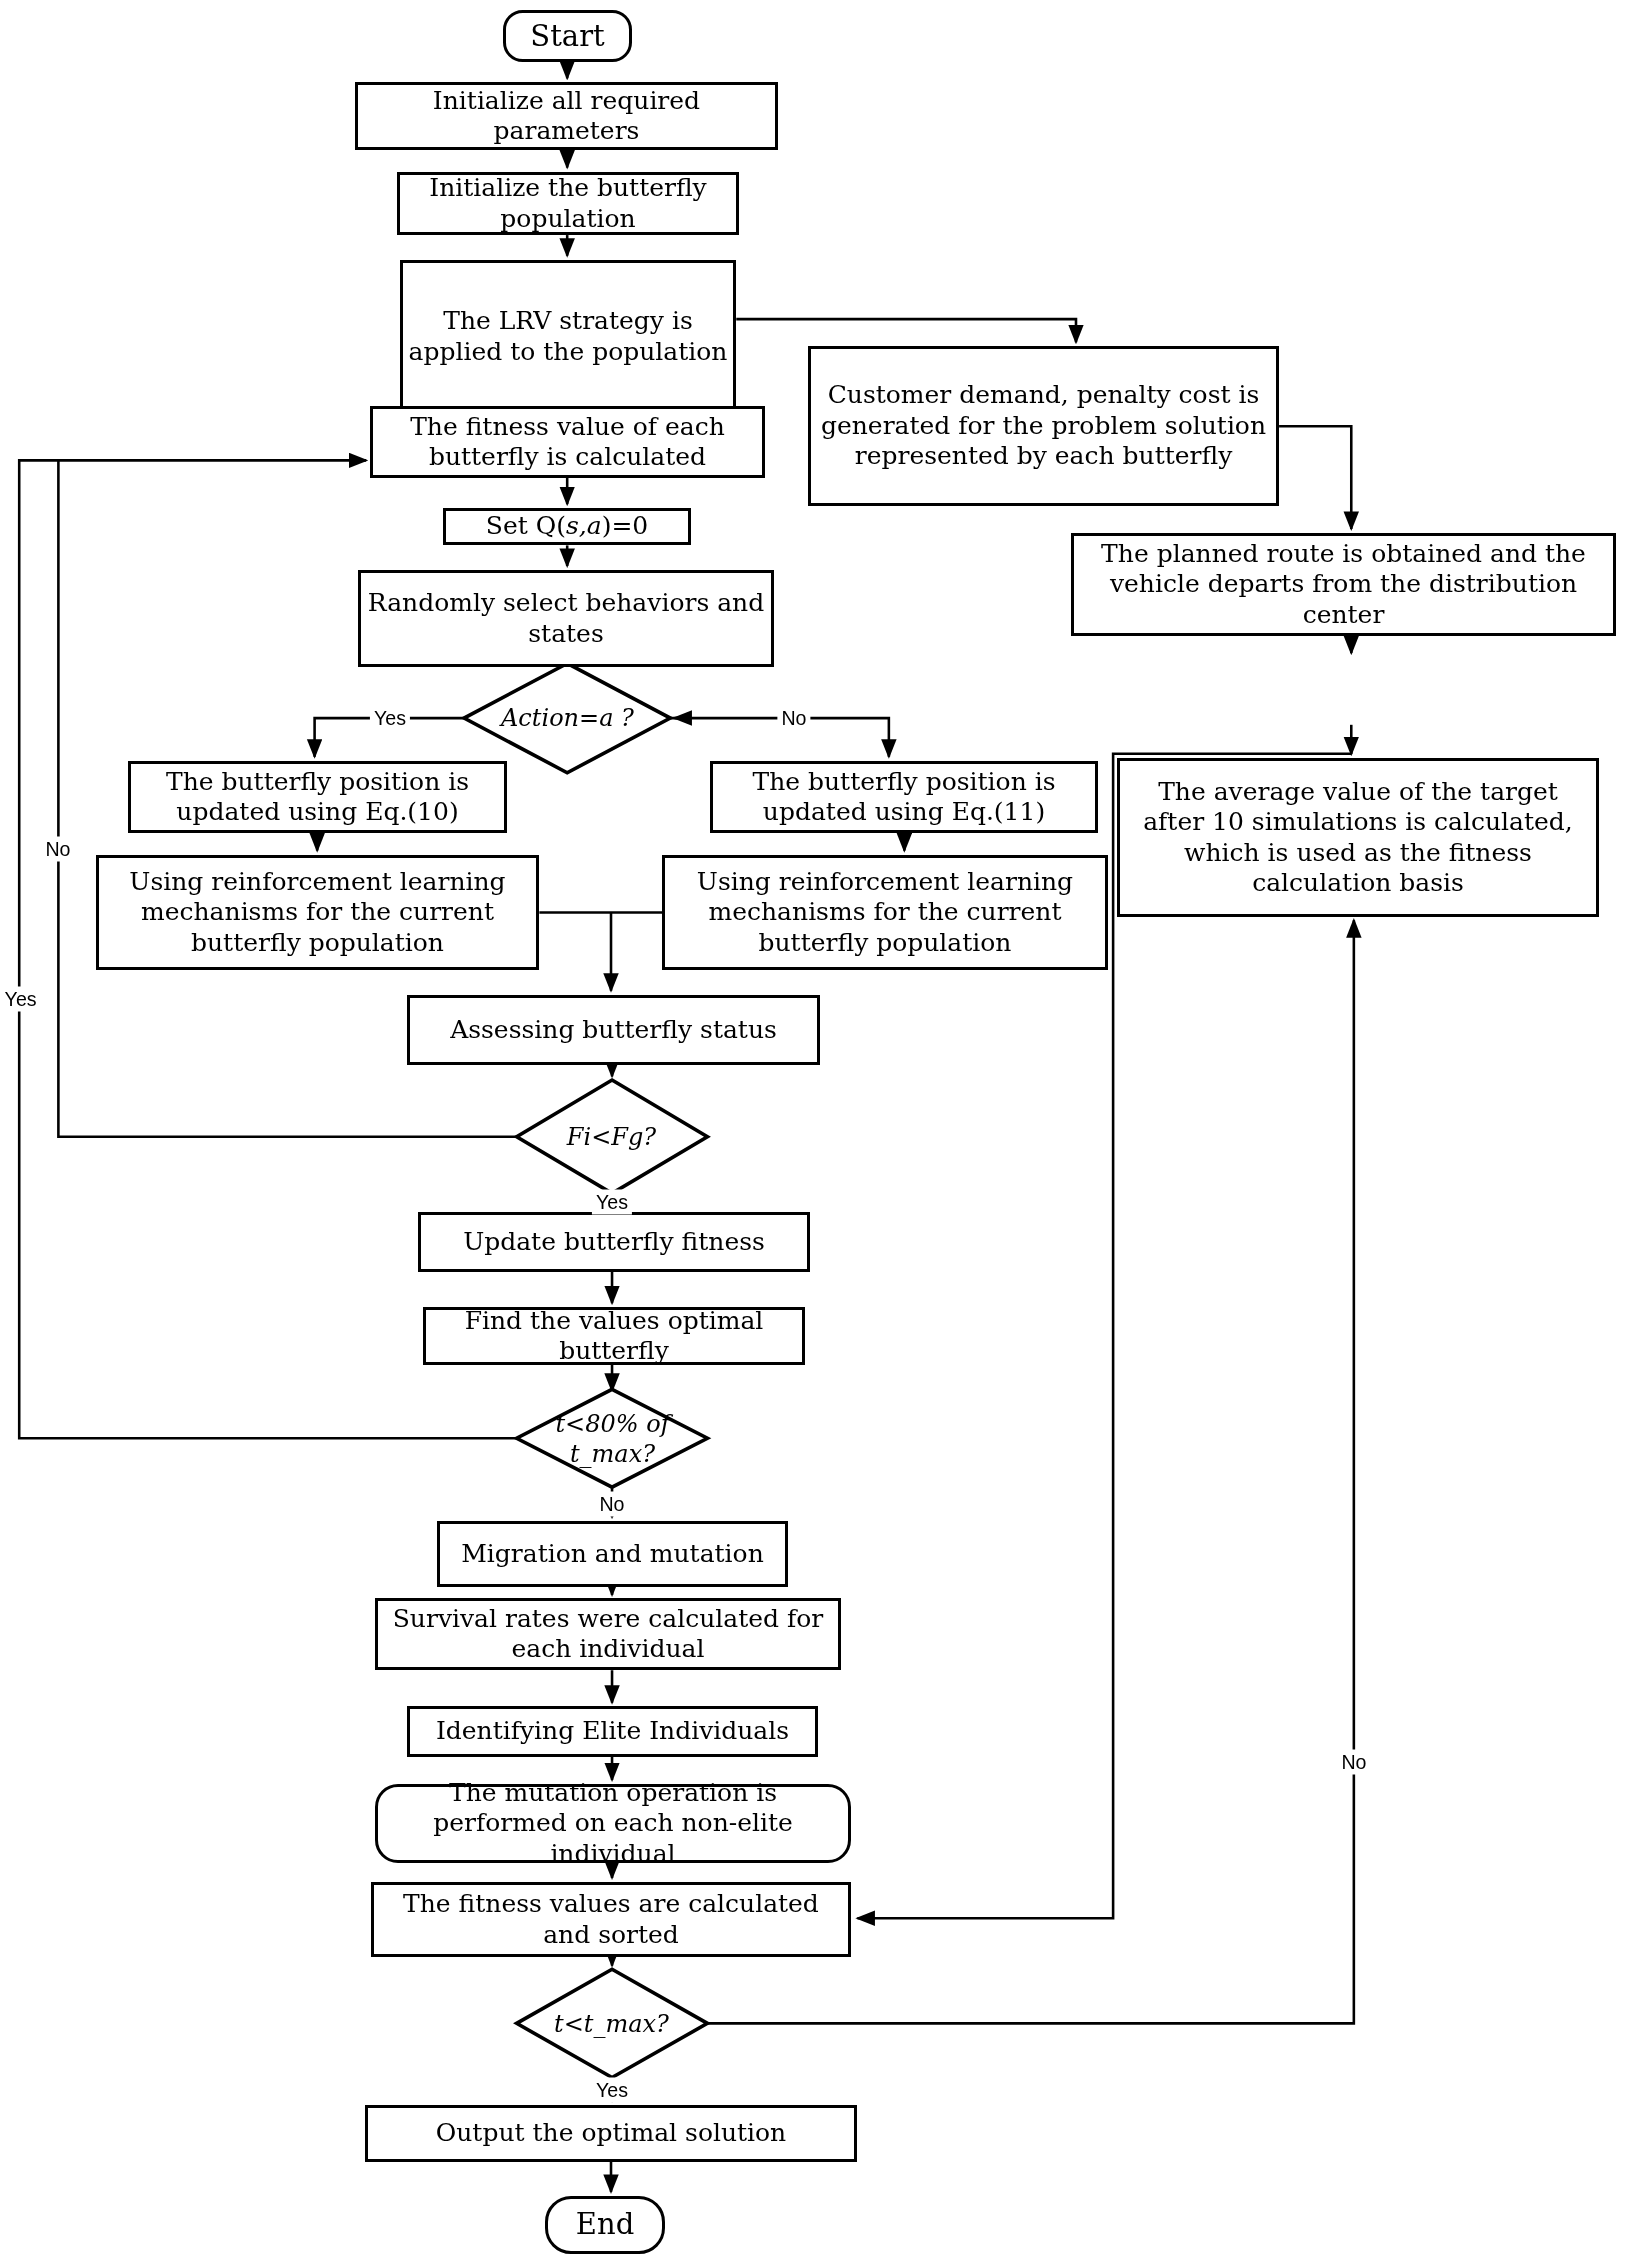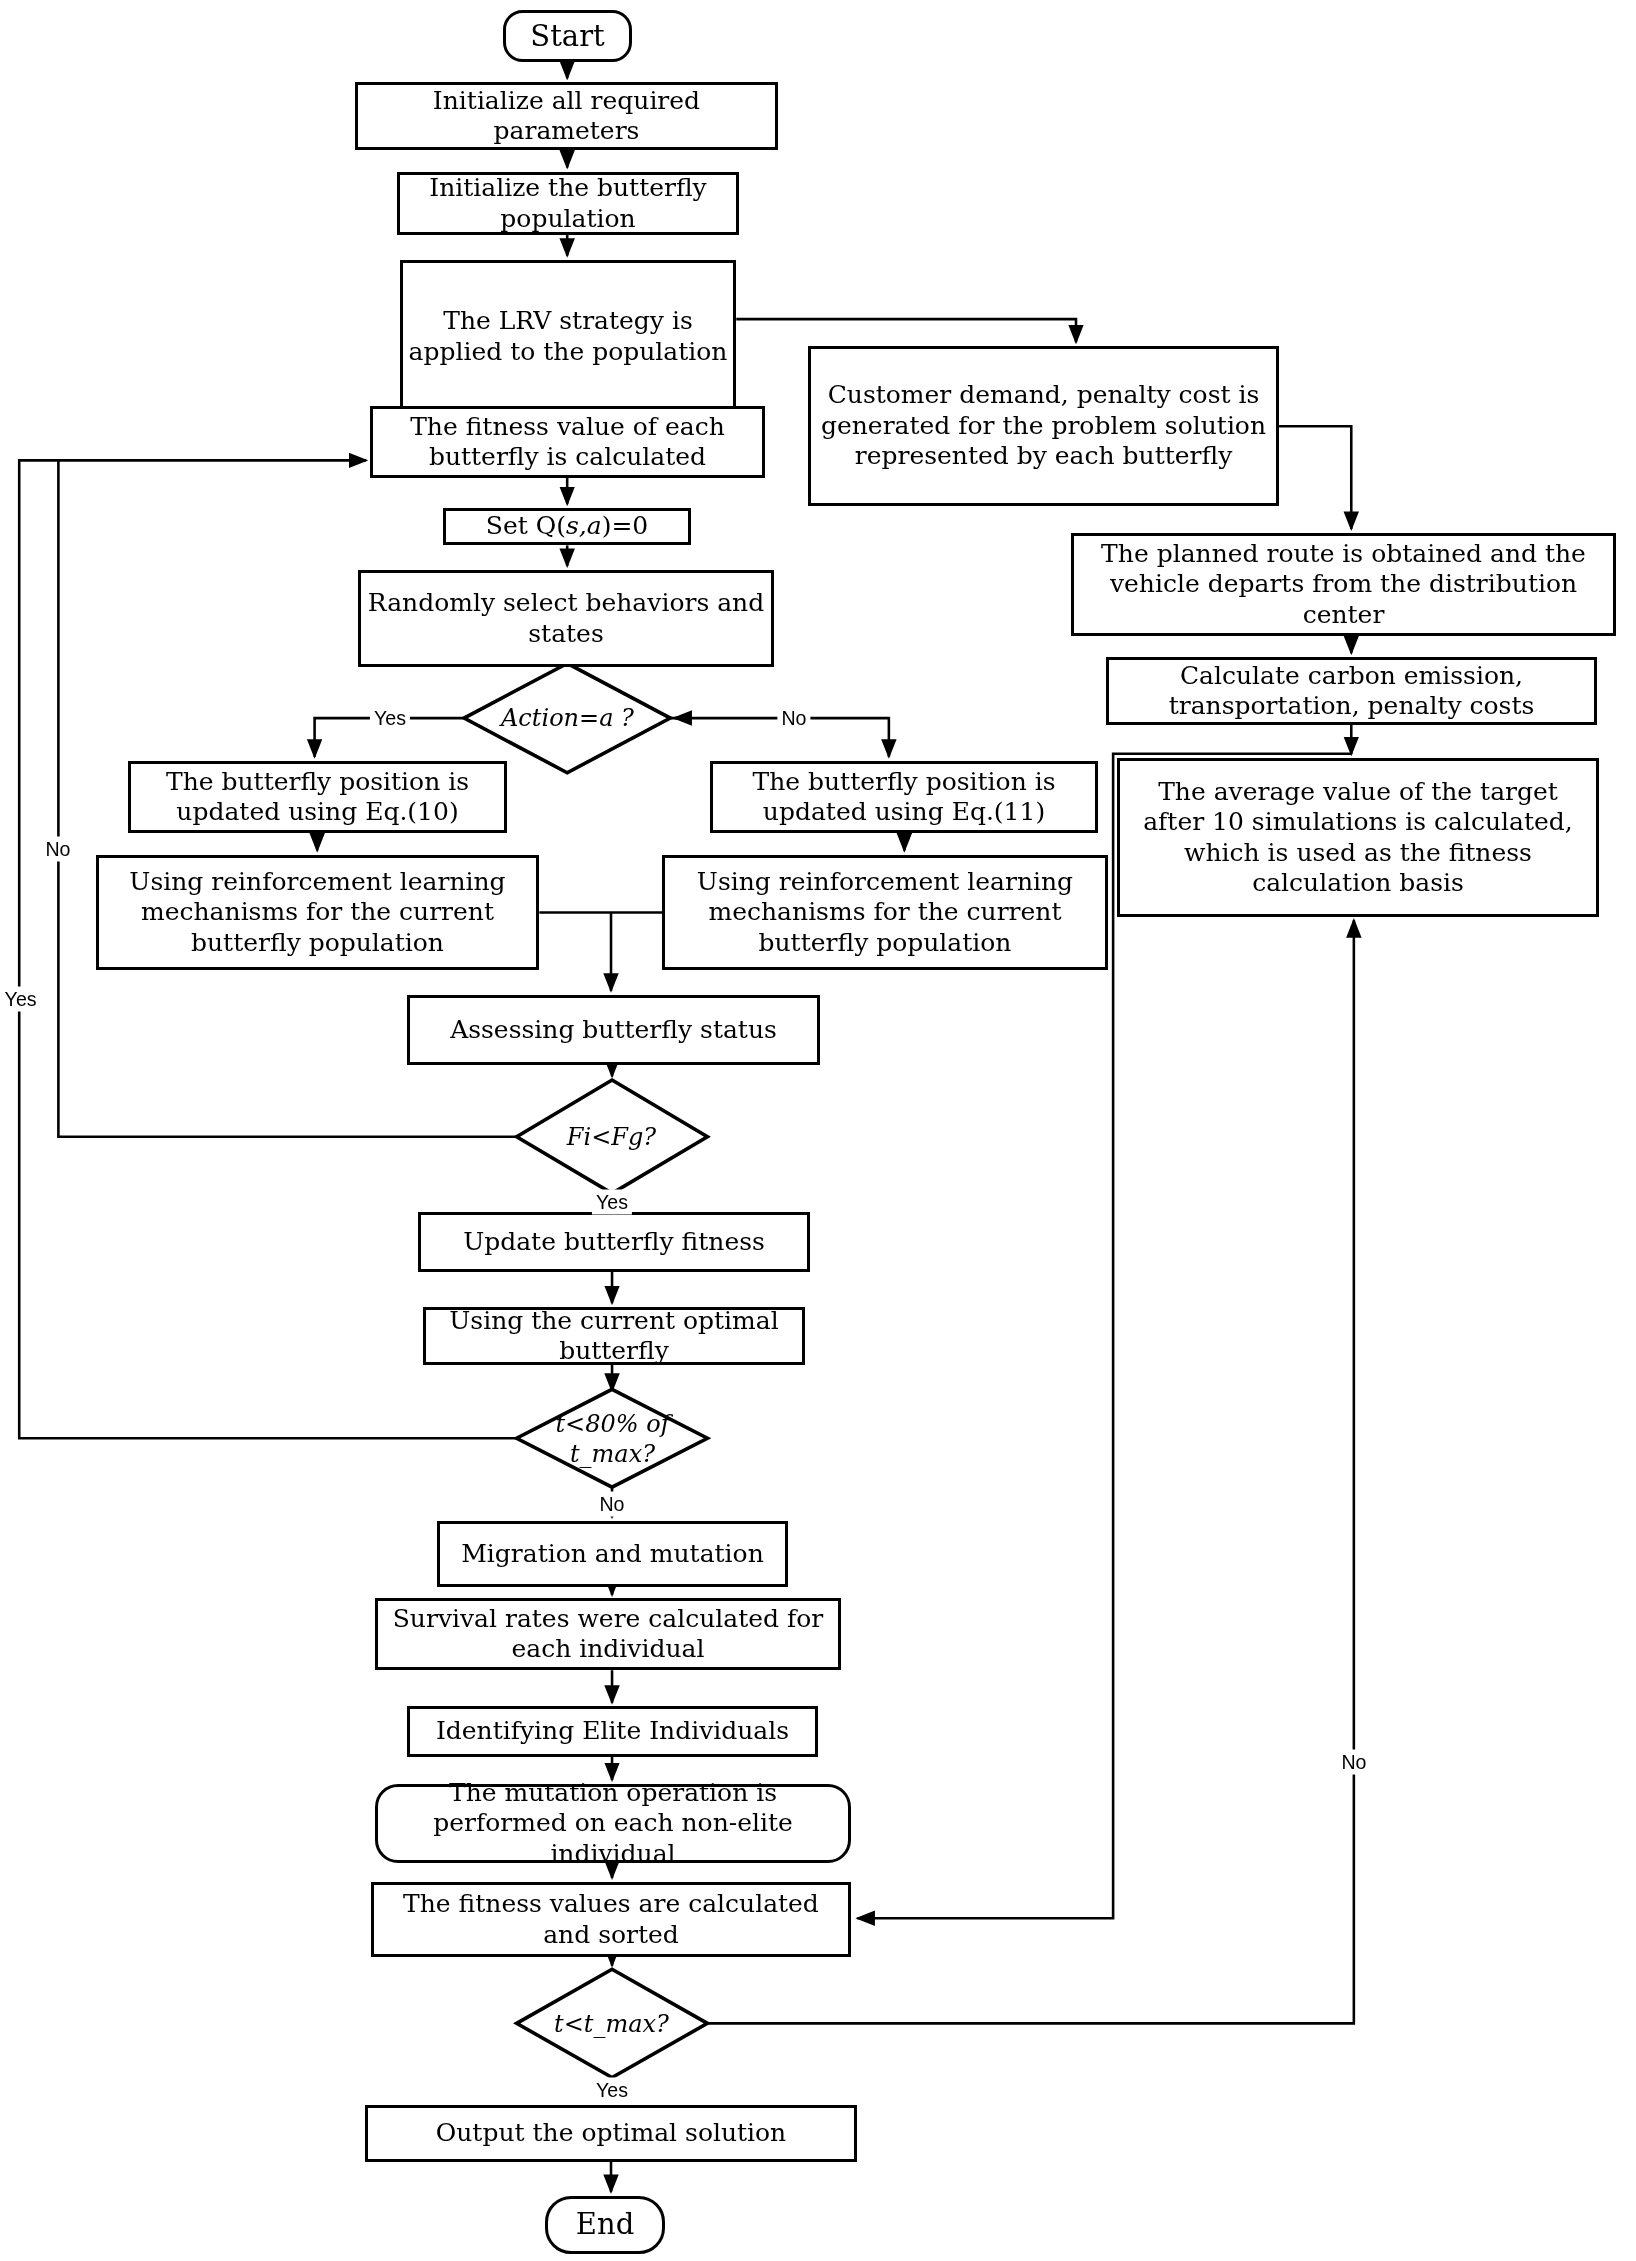--- a/index.html
+++ b/index.html
@@ -119,21 +119,21 @@
 
   <div class="node" style="left:407px;top:995px;width:413px;height:70px;">
       <span>Assessing butterfly status</span>
     </div>
 
   <div class="node" style="left:418px;top:1212px;width:392px;height:60px;">
       <span>Update butterfly fitness</span>
     </div>
 
   <div class="node" style="left:423px;top:1307px;width:382px;height:58px;">
-      <span>Using the current optimal butterfly</span>
+      <span>Find the values optimal butterfly</span>
     </div>
 
   <div class="node" style="left:437px;top:1521px;width:351px;height:66px;">
       <span>Migration and mutation</span>
     </div>
 
   <div class="node" style="left:375px;top:1598px;width:466px;height:72px;">
       <span>Survival rates were calculated for each individual</span>
     </div>
 
@@ -158,23 +158,20 @@
     </div>
 
   <div class="node" style="left:808px;top:346px;width:471px;height:160px;">
       <span>Customer demand, penalty cost is generated for the problem solution represented by each butterfly</span>
     </div>
 
   <div class="node" style="left:1071px;top:533px;width:545px;height:103px;">
       <span>The planned route is obtained and the vehicle departs from the distribution center</span>
     </div>
 
-  <div class="node" style="left:1106px;top:657px;width:491px;height:68px;">
-      <span>Calculate carbon emission, transportation, penalty costs</span>
-    </div>
 
   <div class="node" style="left:1117px;top:758px;width:482px;height:159px;">
       <span>The average value of the target after 10 simulations is calculated, which is used as the fitness calculation basis</span>
     </div>
 
   <div class="dtext" style="left:490px;top:687px;width:155px;height:62px;">
       <span>Action=a ?</span>
     </div>
 
   <div class="dtext" style="left:529px;top:1106px;width:165px;height:62px;">

